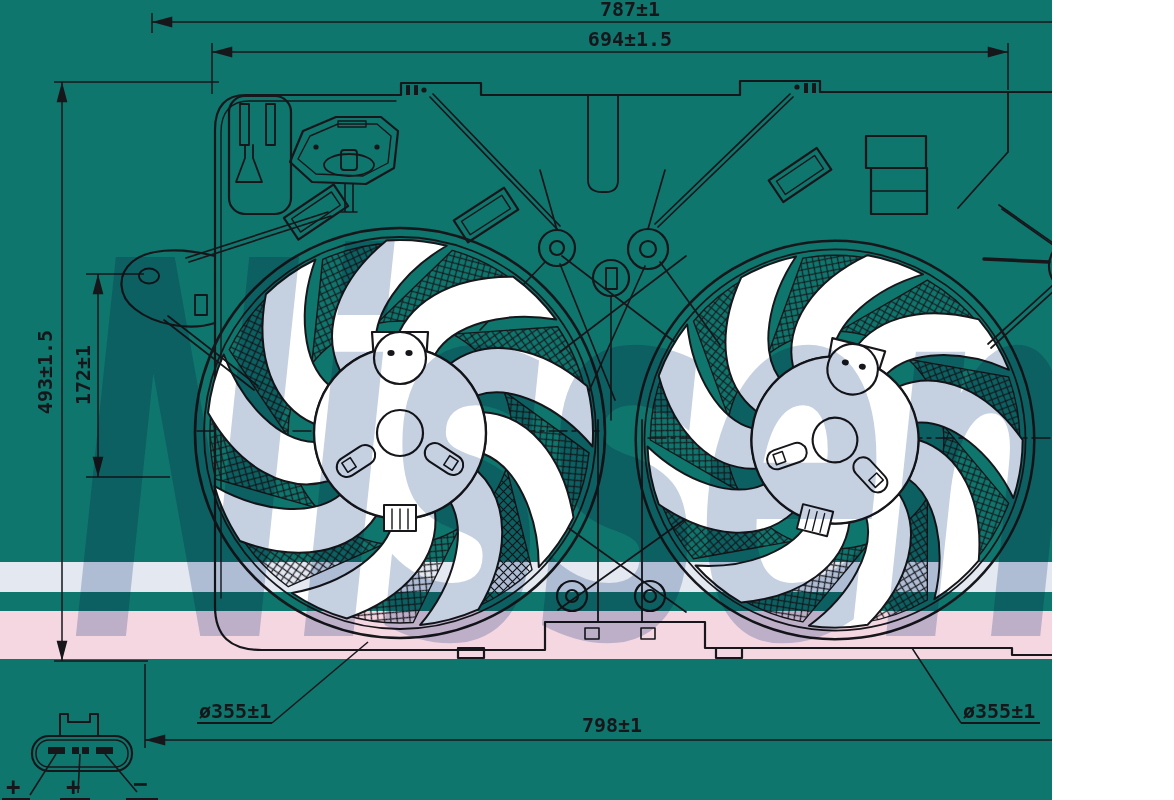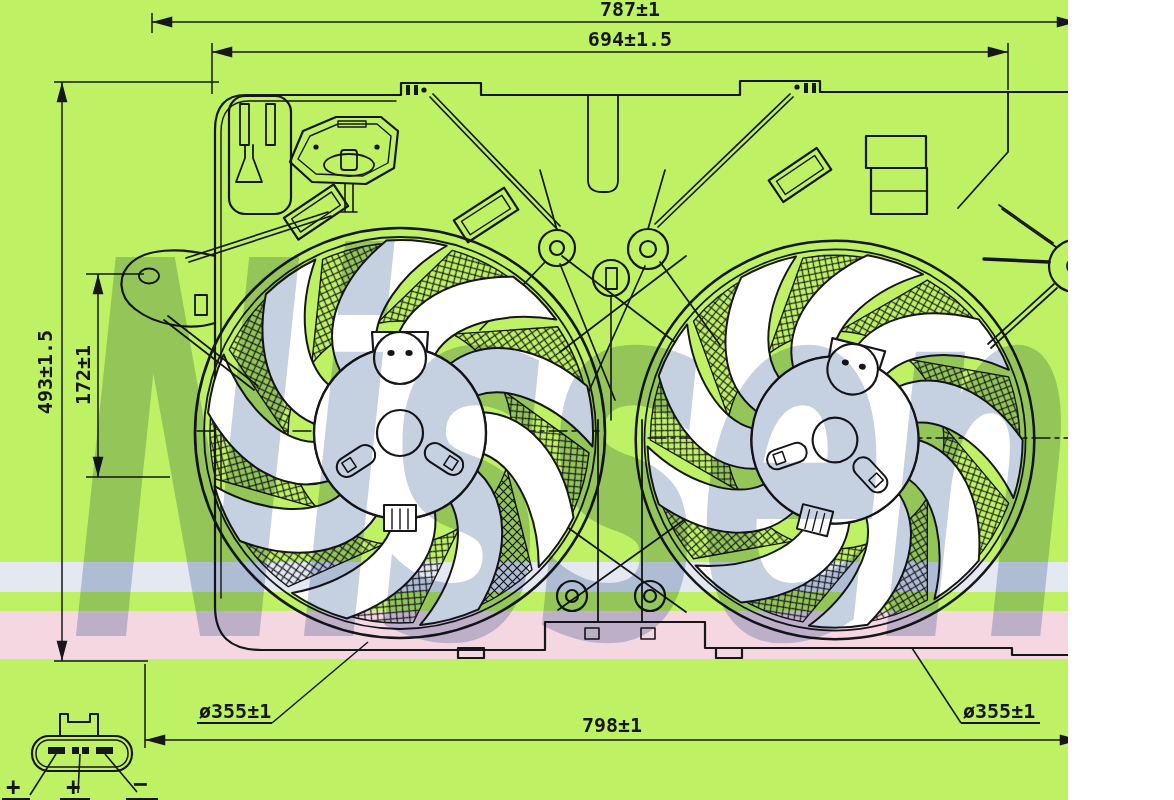--- a/index.html
+++ b/index.html
@@ -1,17 +1,17 @@
 <!DOCTYPE html>
 <html><head>
 <meta charset="utf-8">
 <style>
   html,body{margin:0;padding:0;background:#ffffff;}
-  .page{position:relative;width:1052px;height:800px;background:#bef264;overflow:hidden;
-        font-family:"DejaVu Sans Mono","Liberation Mono",monospace;padding-left:16px;}
+  .page{position:relative;width:1052px;height:800px;background:#0f766e;overflow:hidden;
+        font-family:"DejaVu Sans Mono","Liberation Mono",monospace;}
   svg{position:absolute;left:0;top:0;}
   .dimtext{font-family:"DejaVu Sans Mono","Liberation Mono",monospace;font-weight:bold;
            font-size:20px;fill:#17171b;}
   .pintext{font-family:"DejaVu Sans Mono","Liberation Mono",monospace;font-weight:bold;
            font-size:24px;fill:#17171b;}
   .wmtext{font-family:"DejaVu Sans","Liberation Sans",sans-serif;font-weight:bold;font-style:italic;}
 </style>
 </head>
 <body>
 

